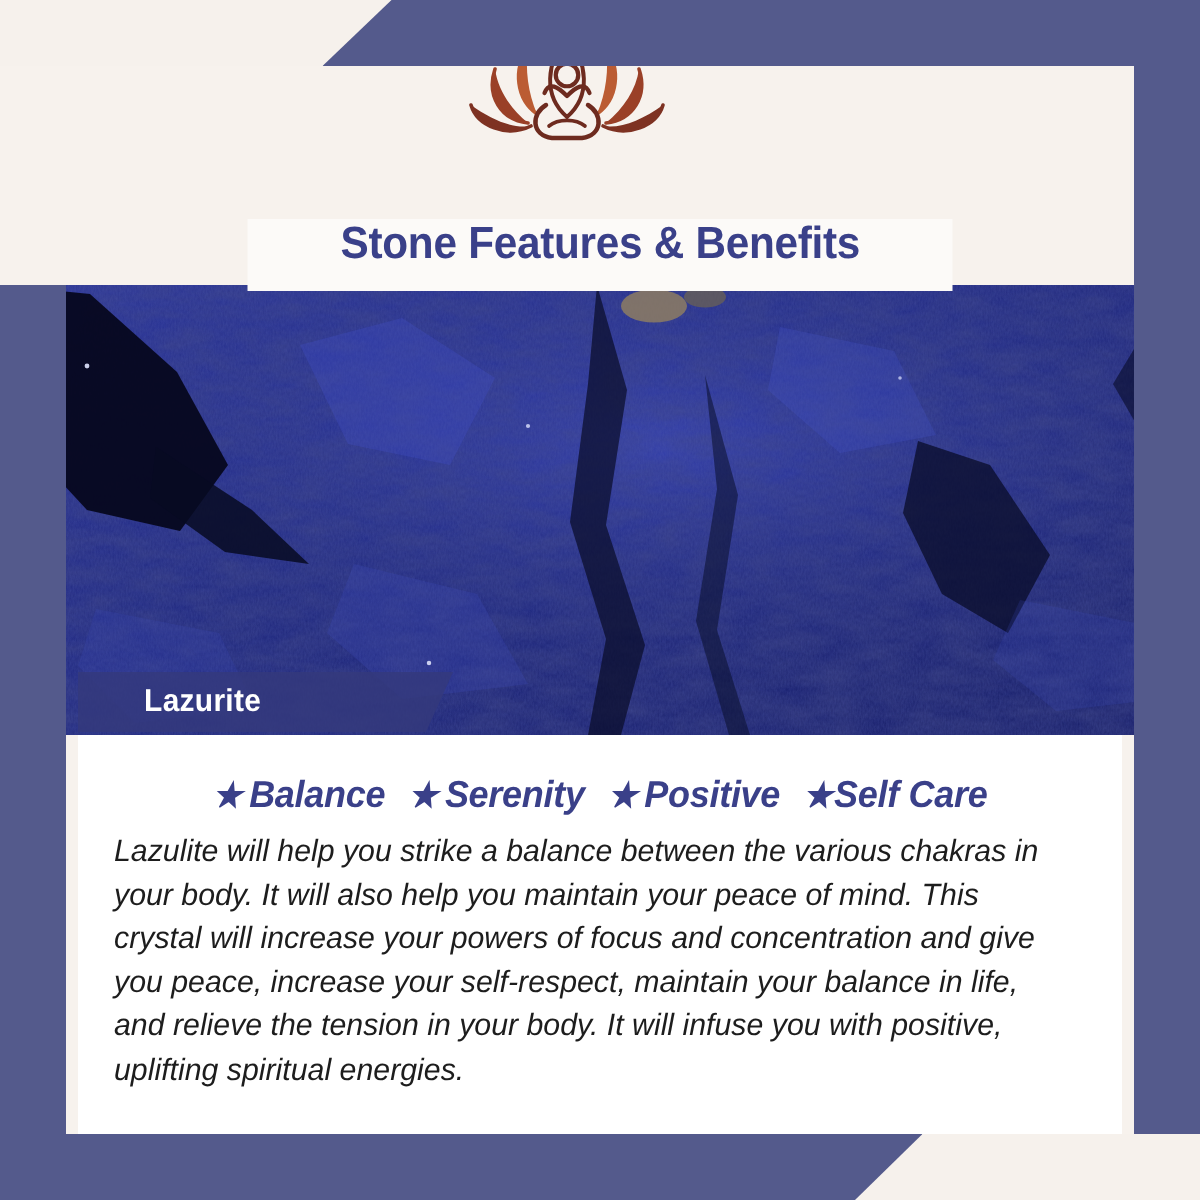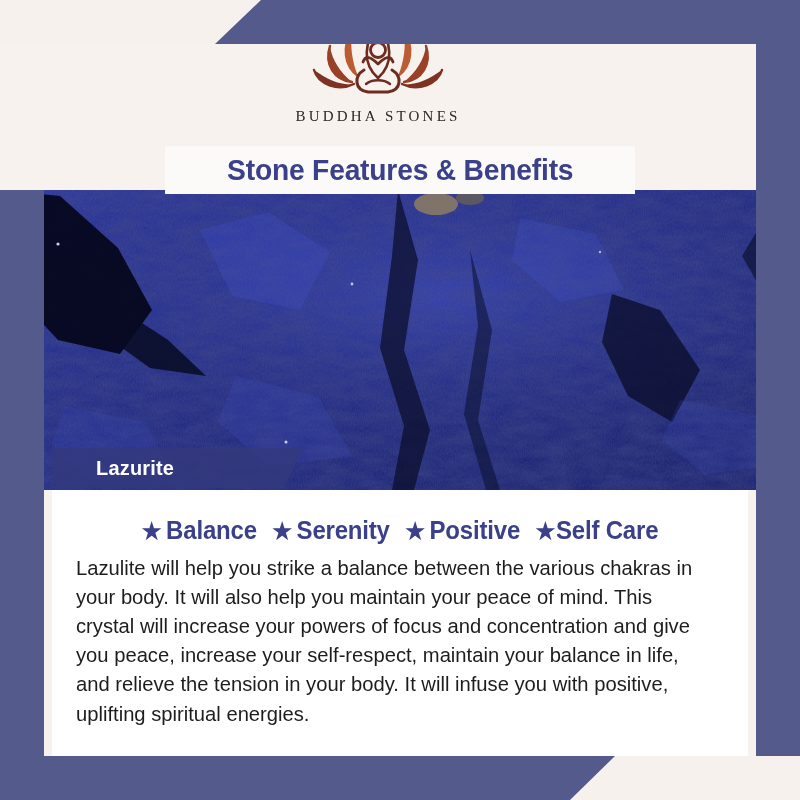--- a/index.html
+++ b/index.html
@@ -50,21 +50,21 @@
   .brand-name{
     margin-top:4px;
     font-family:"Liberation Serif", serif;
     font-size:15px;letter-spacing:3.2px;color:#2b2723;font-weight:400;
   }
 
   
   .title-band{
     position:absolute;top:146px;left:165px;width:470px;height:48px;
     background:#fcfaf8;
-    display:flex;align-items:center;justify-content:center;
+    display:flex;justify-content:center;
     z-index:4;
   }
   .title-band .title{
     font-size:30px;font-weight:700;color:#3a4089;
     letter-spacing:-0.2px;
     transform:scaleX(0.94);
     white-space:nowrap;
   }
 
   
@@ -88,20 +88,21 @@
     margin-left:42px;letter-spacing:0.2px;
     transform:scaleX(0.95);
   }
 
   
   .content{
     position:absolute;left:52px;top:490px;width:696px;height:266px;
     background:#ffffff;z-index:3;
     box-sizing:border-box;
     padding:26px 24px 0 24px;
+    font-style:italic;
   }
   .keywords{
     display:flex;align-items:center;justify-content:center;
     color:#3a4089;font-size:25px;font-weight:700;
     letter-spacing:-0.2px;white-space:nowrap;
     transform:scaleX(0.96);
     margin-bottom:8px;
   }
   .keywords .kw{margin-right:16px;}
   .keywords .kw:last-child{margin-right:0;}
@@ -149,21 +150,20 @@
 
         <circle cx="76" cy="30" r="7.5" stroke="#6e2b1f" stroke-width="2.8" fill="none"></circle>
 
         <path d="M61 42 C64 34, 70 38, 76 44 C82 38, 88 34, 91 42" stroke="#6e2b1f" stroke-width="2.8" fill="none"></path>
 
         <path d="M62 50 C52 56, 52 70, 66 72 L86 72 C100 70, 100 56, 90 50" stroke="#6e2b1f" stroke-width="3" fill="none"></path>
         <path d="M64 64 C70 59, 82 59, 88 64" stroke="#6e2b1f" stroke-width="2.4" fill="none"></path>
       </g>
     </svg>
   </div>
-  <div class="brand-name">BUDDHA STONES</div>
 </div>
 
 <div class="title-band">
   <div class="title">Stone Features &amp; Benefits</div>
 </div>
 
 <div class="photo">
   <svg width="800" height="300" viewBox="0 0 800 300" xmlns="http://www.w3.org/2000/svg">
     <defs>
       <linearGradient id="g1" x1="0" y1="0" x2="1" y2="1">

